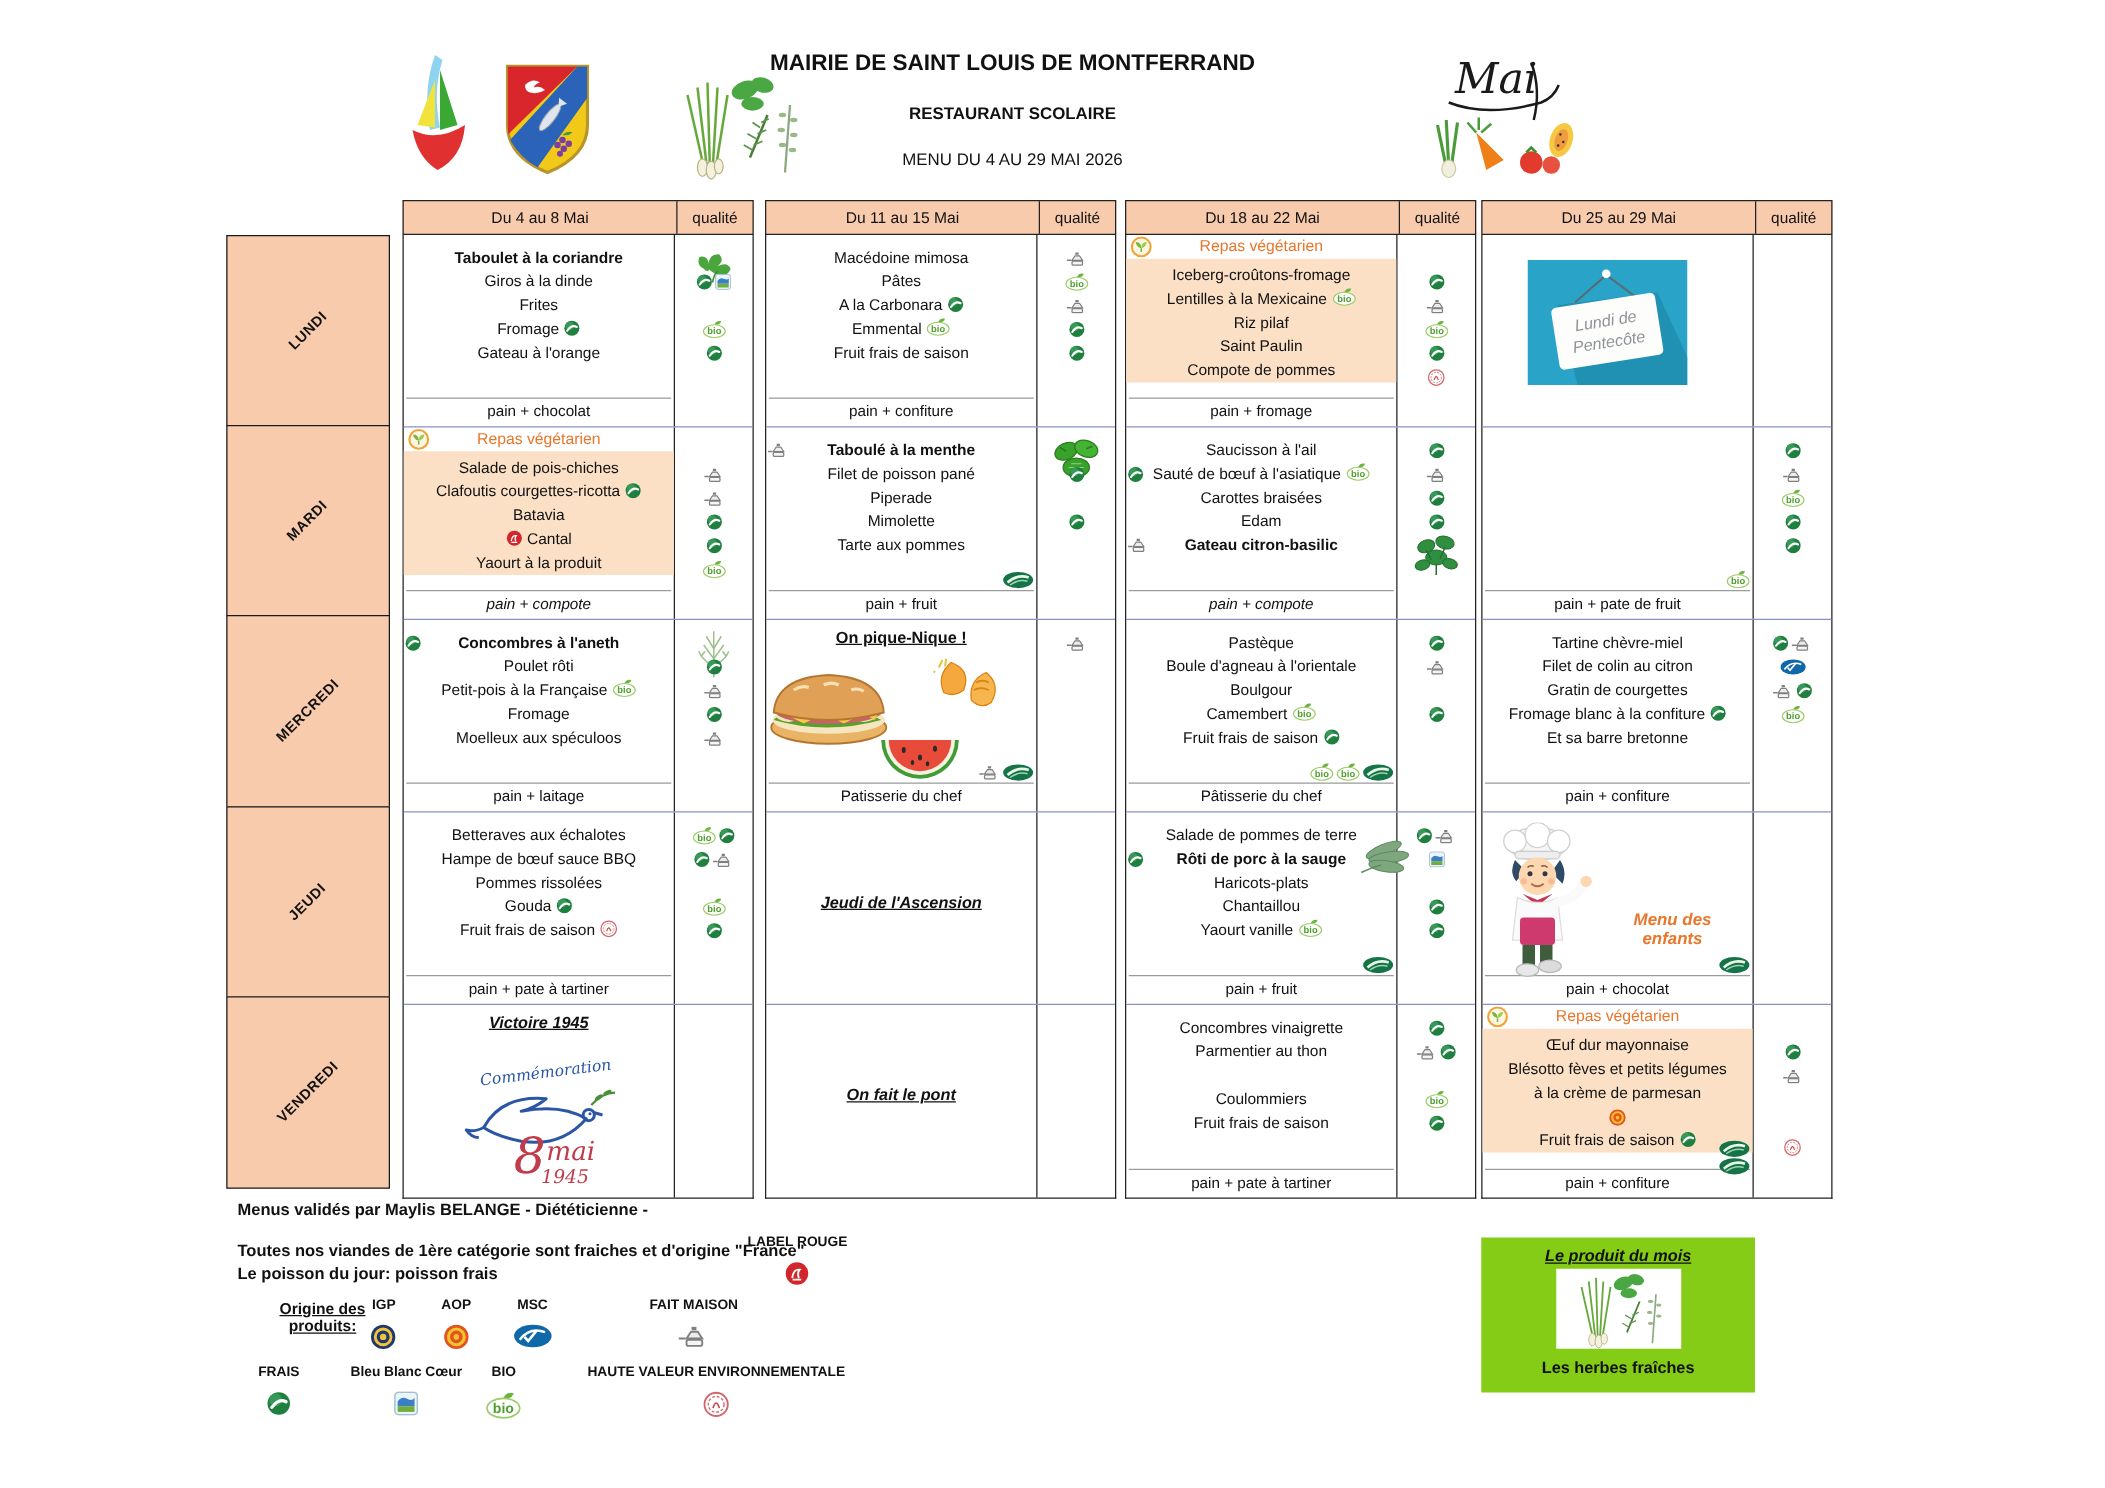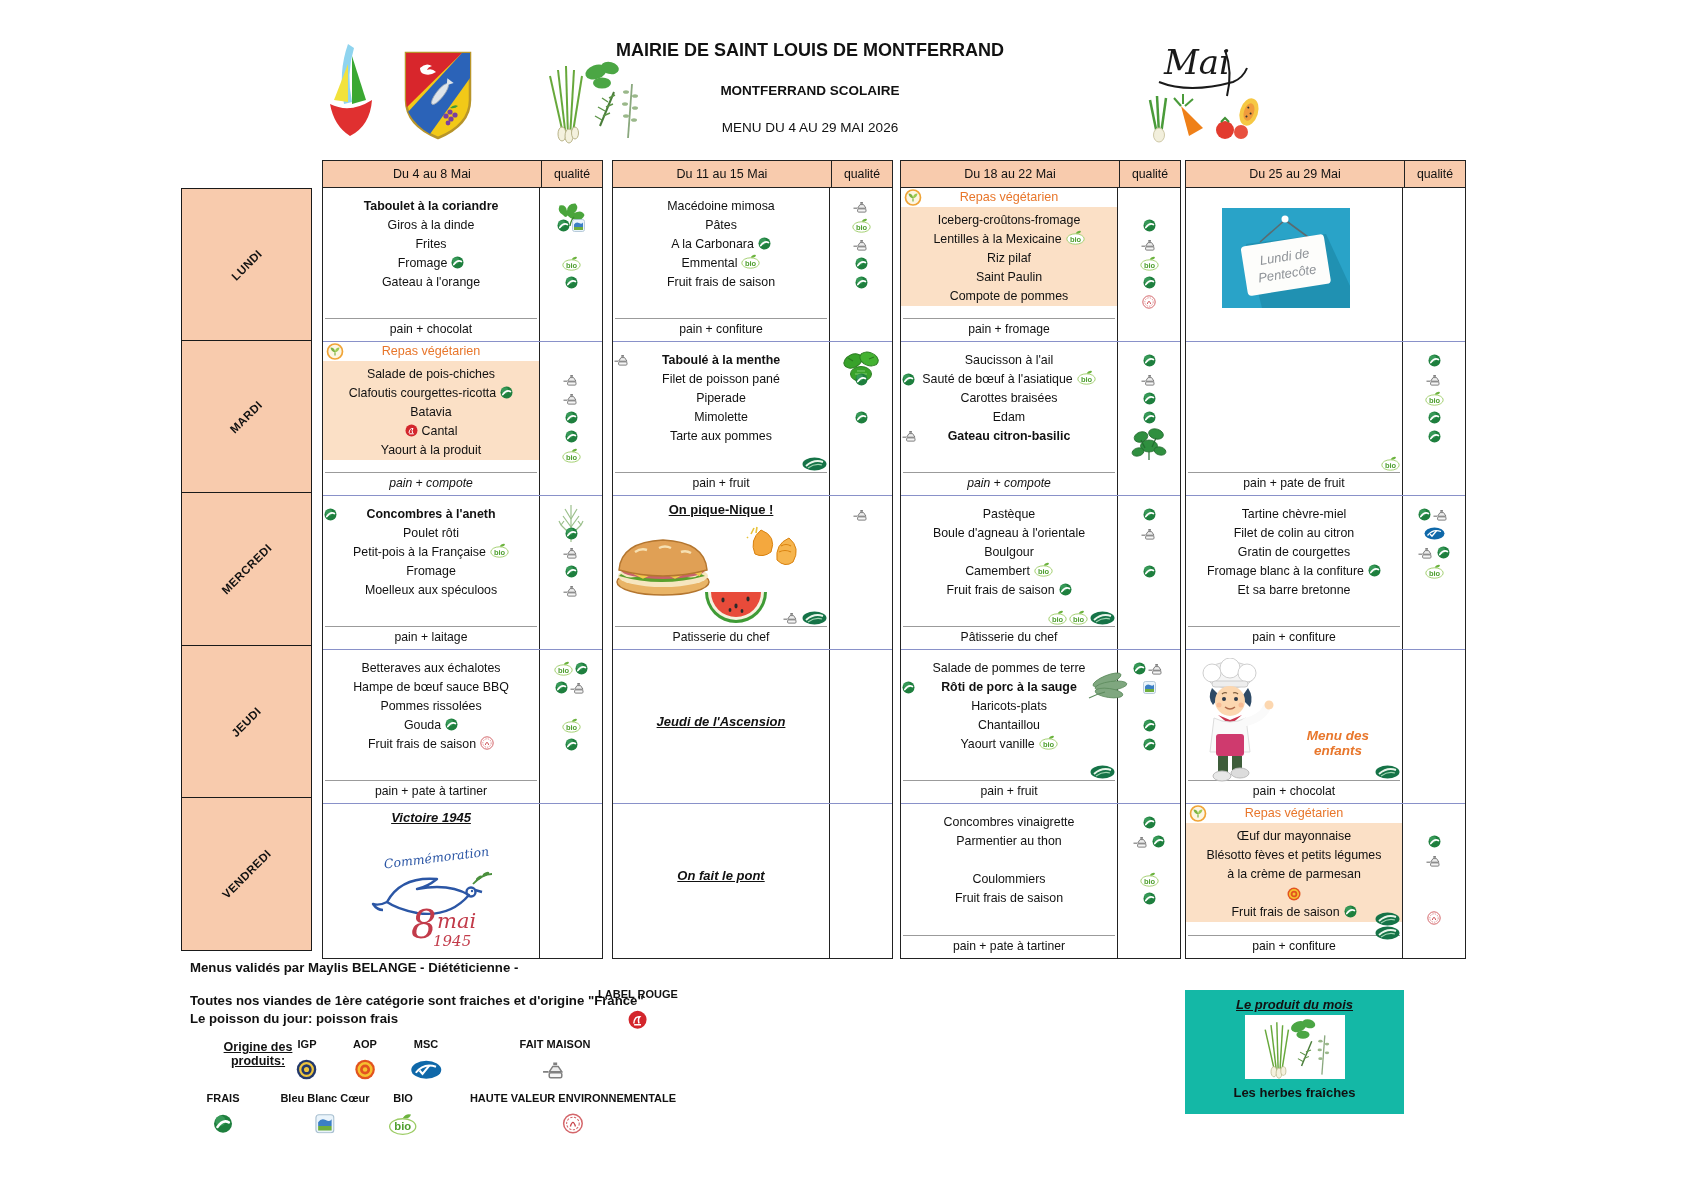--- a/index.html
+++ b/index.html
@@ -63,21 +63,21 @@
 
   
   .note{position:absolute;left:190px;font-size:13.2px;font-weight:bold;}
   #legendTitle{position:absolute;left:198px;top:1040px;width:120px;text-align:center;font-size:12.5px;font-weight:bold;}
   #legendTitle span{text-decoration:underline;}
   .lg-item{position:absolute;transform:translateX(-50%);text-align:center;}
   .lg-label{font-size:11px;font-weight:bold;white-space:nowrap;margin-bottom:9px;}
   .lgic{display:inline-block;transform:scale(1.5);transform-origin:center top;line-height:0;}
 
   
-  #pom{left:1185px;top:990px;width:219px;height:124px;background:#14b8a6;text-align:center;}
+  #pom{left:1185px;top:990px;width:219px;height:124px;background:#84cc16;text-align:center;}
   #pom .pt{font-size:13px;font-weight:bold;font-style:italic;text-decoration:underline;margin-top:7px;}
   #pom .pimg{display:inline-block;background:#fff;margin-top:3px;line-height:0;}
   #pom .pn{font-size:13px;font-weight:bold;margin-top:2px;}
 </style>
 </head>
 <body>
 
 <div id="page">
 
 
@@ -148,21 +148,21 @@
         <ellipse cx="83" cy="48" rx="3" ry="1.8"></ellipse>
           <ellipse cx="93" cy="52" rx="3" ry="1.8"></ellipse>
         <ellipse cx="84" cy="60" rx="3" ry="1.8"></ellipse>
           <ellipse cx="92" cy="64" rx="3" ry="1.8"></ellipse>
       </g>
     </svg>
   </div>
 
   <div class="abs" id="titles">
     <div class="t1">MAIRIE DE SAINT LOUIS DE MONTFERRAND</div>
-    <div class="t2">MONTFERRAND SCOLAIRE</div>
+    <div class="t2">RESTAURANT SCOLAIRE</div>
     <div class="t3">MENU DU 4 AU 29 MAI 2026</div>
   </div>
 
   <div class="abs" style="left:1145px;top:40px;">
     <svg width="118" height="106" viewBox="0 0 118 106">
       <text x="52" y="34" text-anchor="middle" font-family="DejaVu Serif,serif" font-style="italic" font-size="34" fill="#1a1a1a">Mai</text>
       <path d="M14,42 Q44,54 88,42 Q98,38 102,28" stroke="#1a1a1a" stroke-width="2" fill="none"></path>
       <path d="M80,10 Q88,32 82,56" stroke="#1a1a1a" stroke-width="2" fill="none"></path>
       <g stroke="#4a9b3a" stroke-width="2.5" fill="none">
           <path d="M12,94 L5,60"></path>

